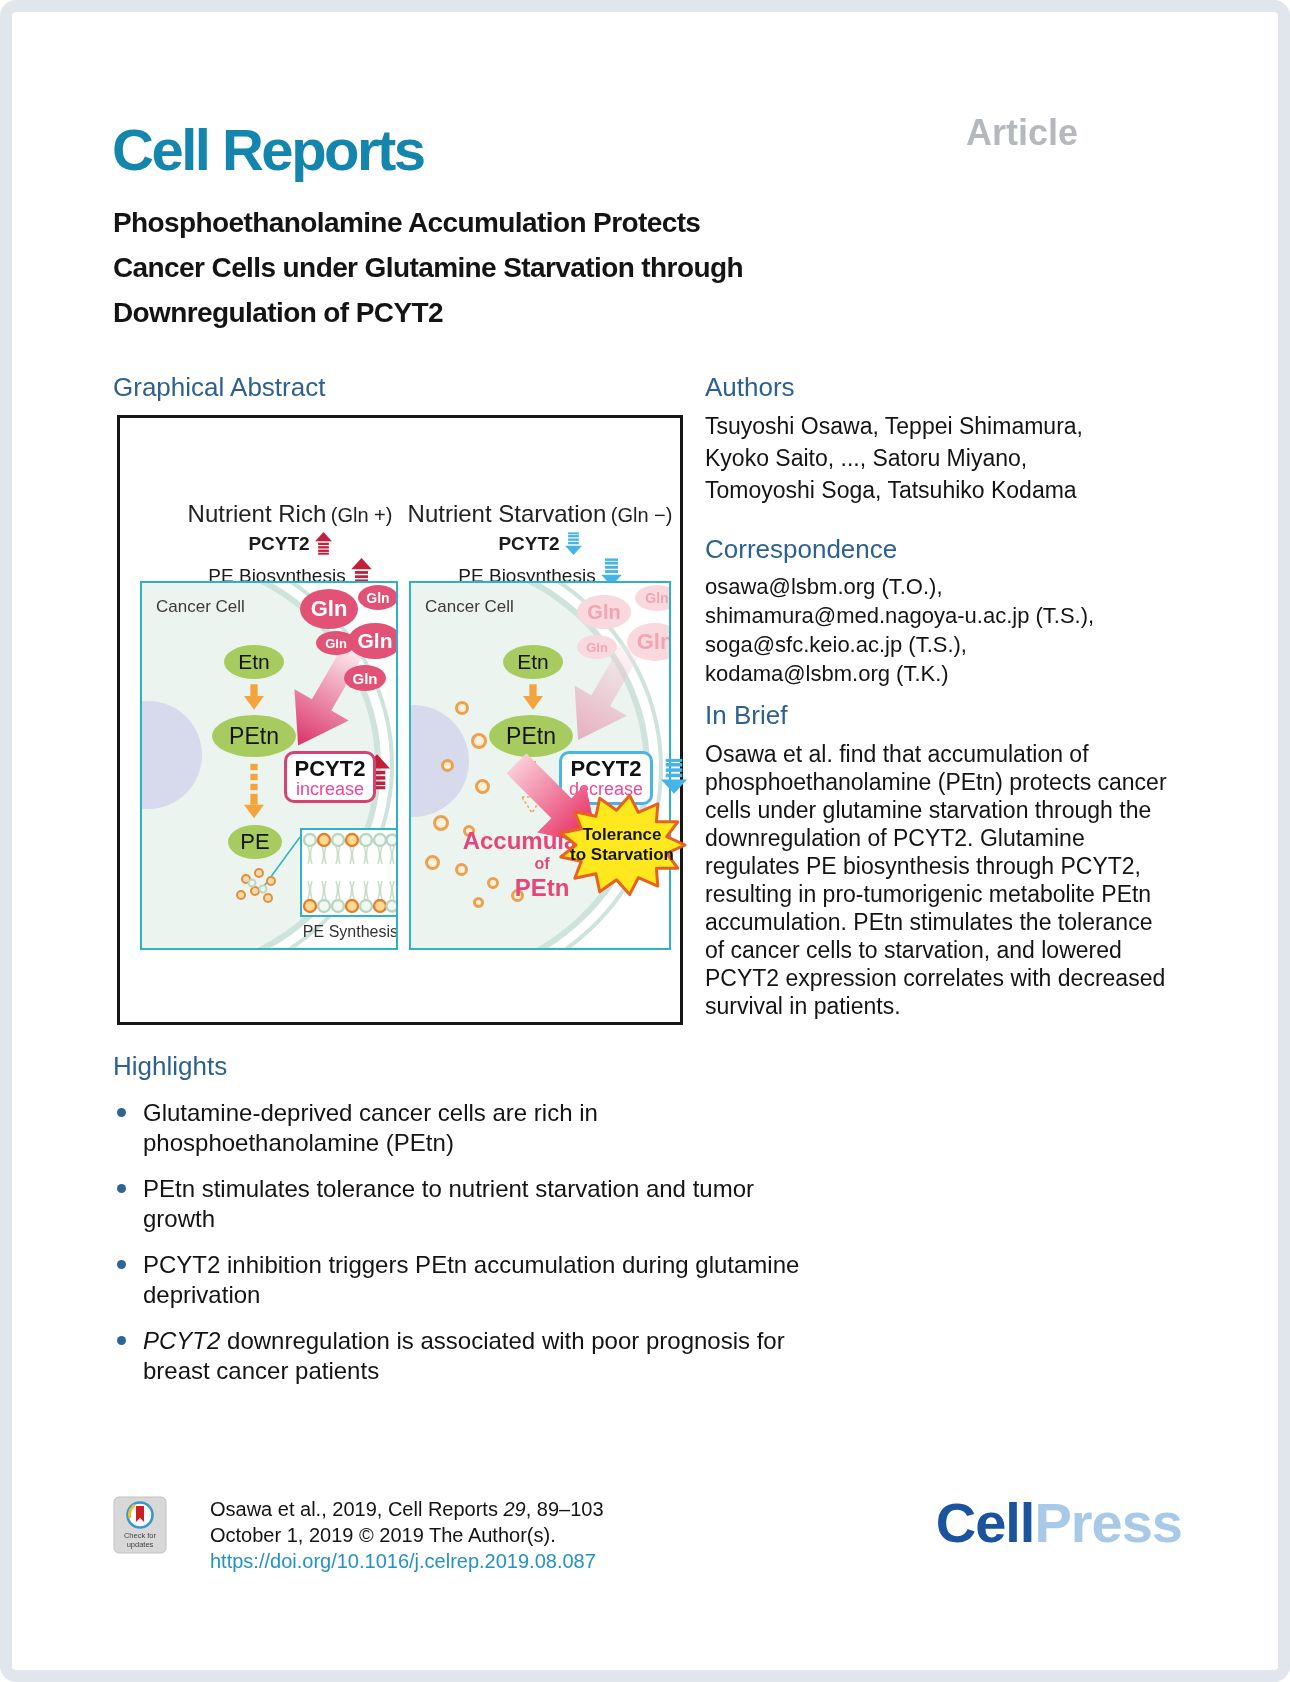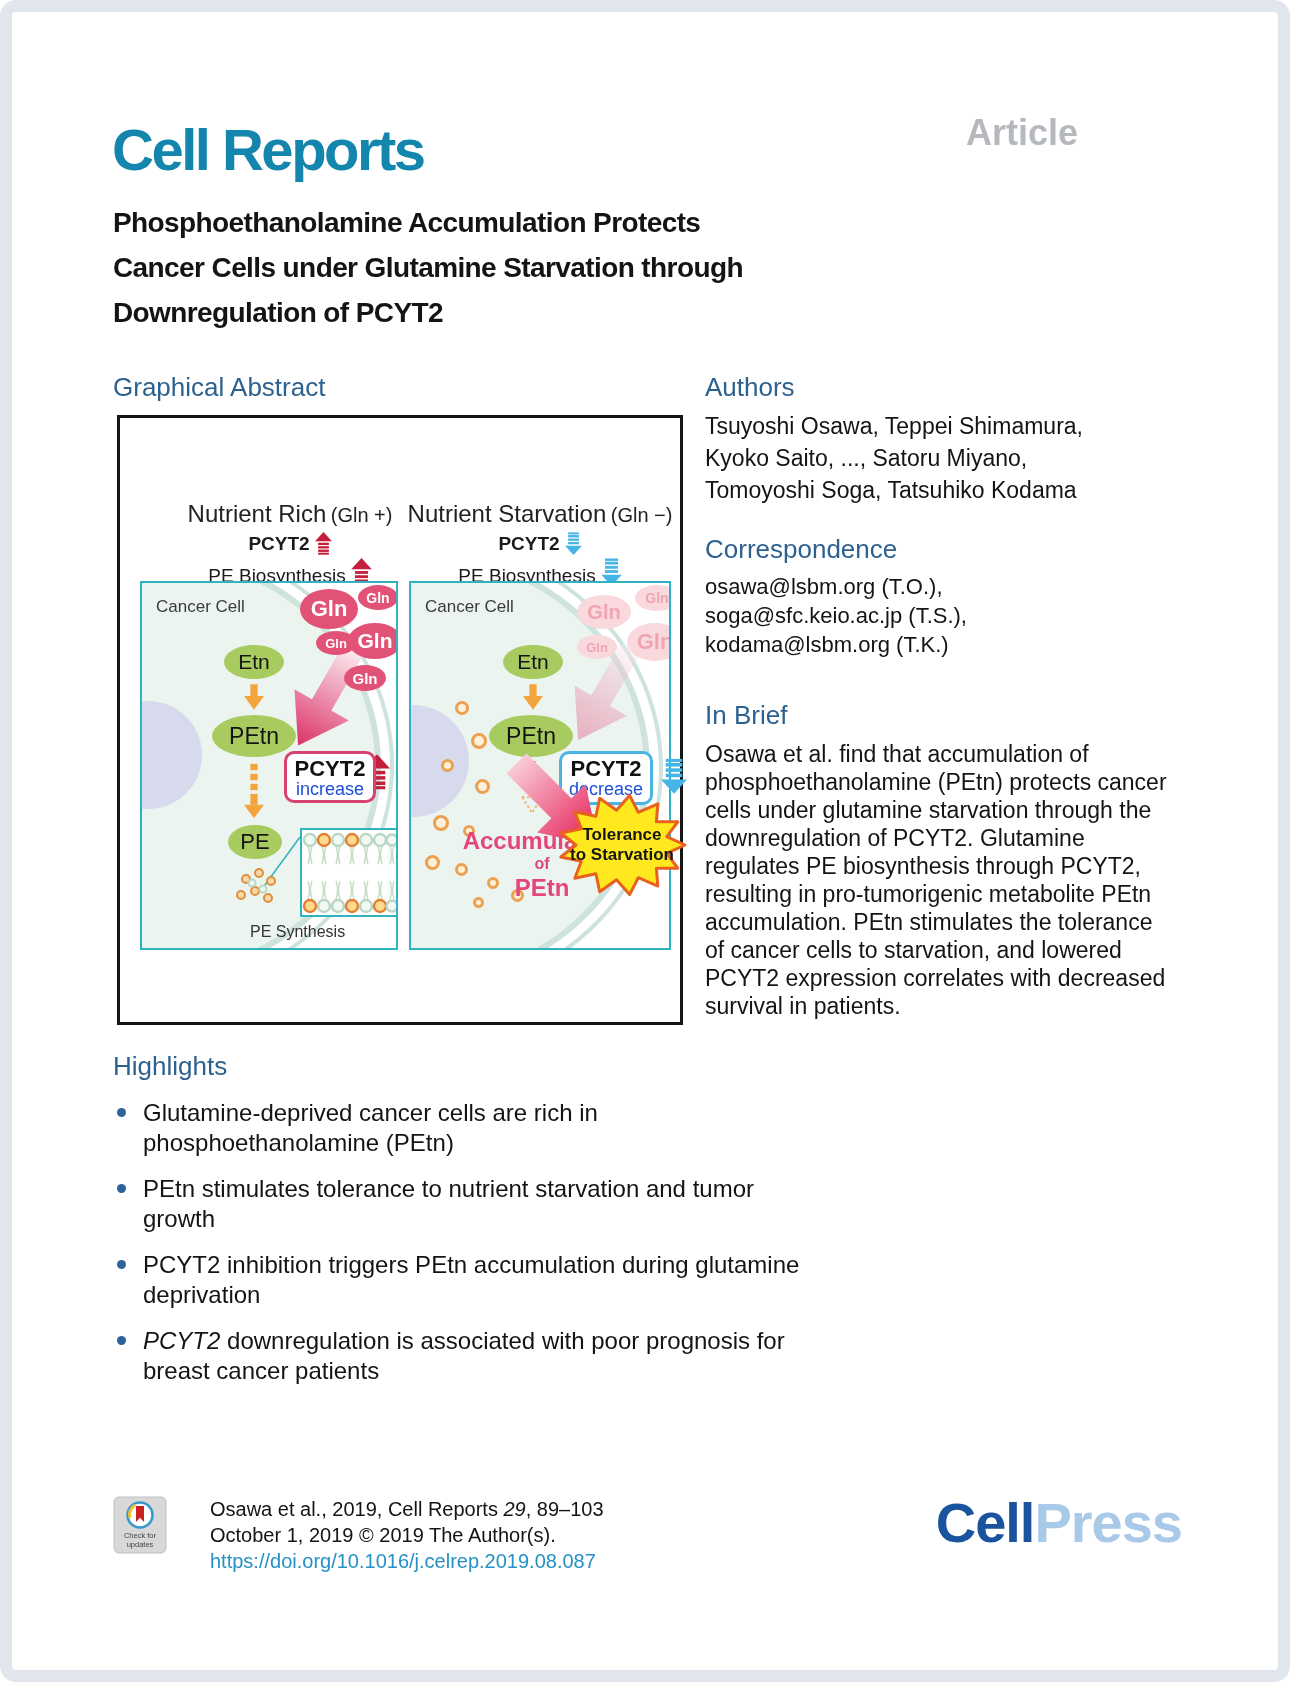--- a/index.html
+++ b/index.html
@@ -30,26 +30,26 @@
   .panel-right { left: 289px; width: 262px; }
   .cell-label { position: absolute; left: 14px; top: 14px; font-size: 17px; color: #3a3a3a; }
 
   .oval { position: absolute; border-radius: 50%; display: flex; align-items: center; justify-content: center; font-weight: bold; }
   .gln { background: #e25276; color: #fff; }
   .gln-faded { background: #f9d8de; color: #f0a5b2; }
   .met { background: #a8cb60; color: #141414; font-weight: 400; }
 
   .enzyme-box { position: absolute; background: #fff; border-radius: 10px; text-align: center; padding-top: 3px; line-height: 1.06; z-index: 6; }
   .enzyme-box .ename { font-size: 22px; font-weight: bold; color: #111; }
-  .enzyme-box .echange { font-size: 18px; color: #1d4ed8; }
+  .enzyme-box .echange { font-size: 18px; color: #ec4899; }
   .box-red { border: 3.5px solid #d84270; }
   .box-blue { border: 3.5px solid #4ab5e5; }
 
   .inset { position: absolute; left: 158px; top: 245px; width: 98px; height: 89px; border: 2px solid #2fb3c2; background: #fff; z-index: 7; }
-  .inset-label { position: absolute; left: 108px; top: 340px; width: 130px; text-align: left; font-size: 16px; color: #333; z-index: 7; }
+  .inset-label { position: absolute; left: 126px; top: 340px; width: 130px; text-align: right; font-size: 16px; color: #333; z-index: 7; }
 
   .accum { position: absolute; left: 36px; top: 244px; width: 190px; text-align: center; font-weight: bold; color: #e4467c; line-height: 1.18; z-index: 5; }
   .accum .a1, .accum .a3 { font-size: 24px; }
   .accum .a2 { font-size: 16px; }
 
   .dot-ring { position: absolute; border-radius: 50%; border: 3px solid #eda050; background: #fdf0d8; }
 
   .starburst { position: absolute; left: 436px; top: 374px; width: 132px; height: 106px; z-index: 8; }
   .starburst-text { position: absolute; inset: 0; display: flex; flex-direction: column; align-items: center; justify-content: center; font-size: 17px; font-weight: bold; color: #151515; line-height: 1.2; }
 
@@ -355,20 +355,21 @@
   <div class="rcol sec-h" style="top:372px;">Authors</div>
   <div class="rcol" style="top:410px;">
     <div class="body-line">Tsuyoshi Osawa, Teppei Shimamura,</div>
     <div class="body-line">Kyoko Saito, ..., Satoru Miyano,</div>
     <div class="body-line">Tomoyoshi Soga, Tatsuhiko Kodama</div>
   </div>
 
   <div class="rcol sec-h" style="top:534px;">Correspondence</div>
   <div class="rcol" style="top:572px;">
     <div class="corr-line">osawa@lsbm.org (T.O.),</div>
+    <div class="corr-line">shimamura@med.nagoya-u.ac.jp (T.S.),</div>
     <div class="corr-line">soga@sfc.keio.ac.jp (T.S.),</div>
     <div class="corr-line">kodama@lsbm.org (T.K.)</div>
   </div>
 
   <div class="rcol sec-h" style="top:700px;">In Brief</div>
   <div class="rcol inbrief-p" style="top:740px;">Osawa et al. find that accumulation of phosphoethanolamine (PEtn) protects cancer cells under glutamine starvation through the downregulation of PCYT2. Glutamine regulates PE biosynthesis through PCYT2, resulting in pro-tumorigenic metabolite PEtn accumulation. PEtn stimulates the tolerance of cancer cells to starvation, and lowered PCYT2 expression correlates with decreased survival in patients.</div>
 
   <div class="sec-h abs" style="left:113px; top:1051px;">Highlights</div>
   <ul class="hl-list">
     <li>

